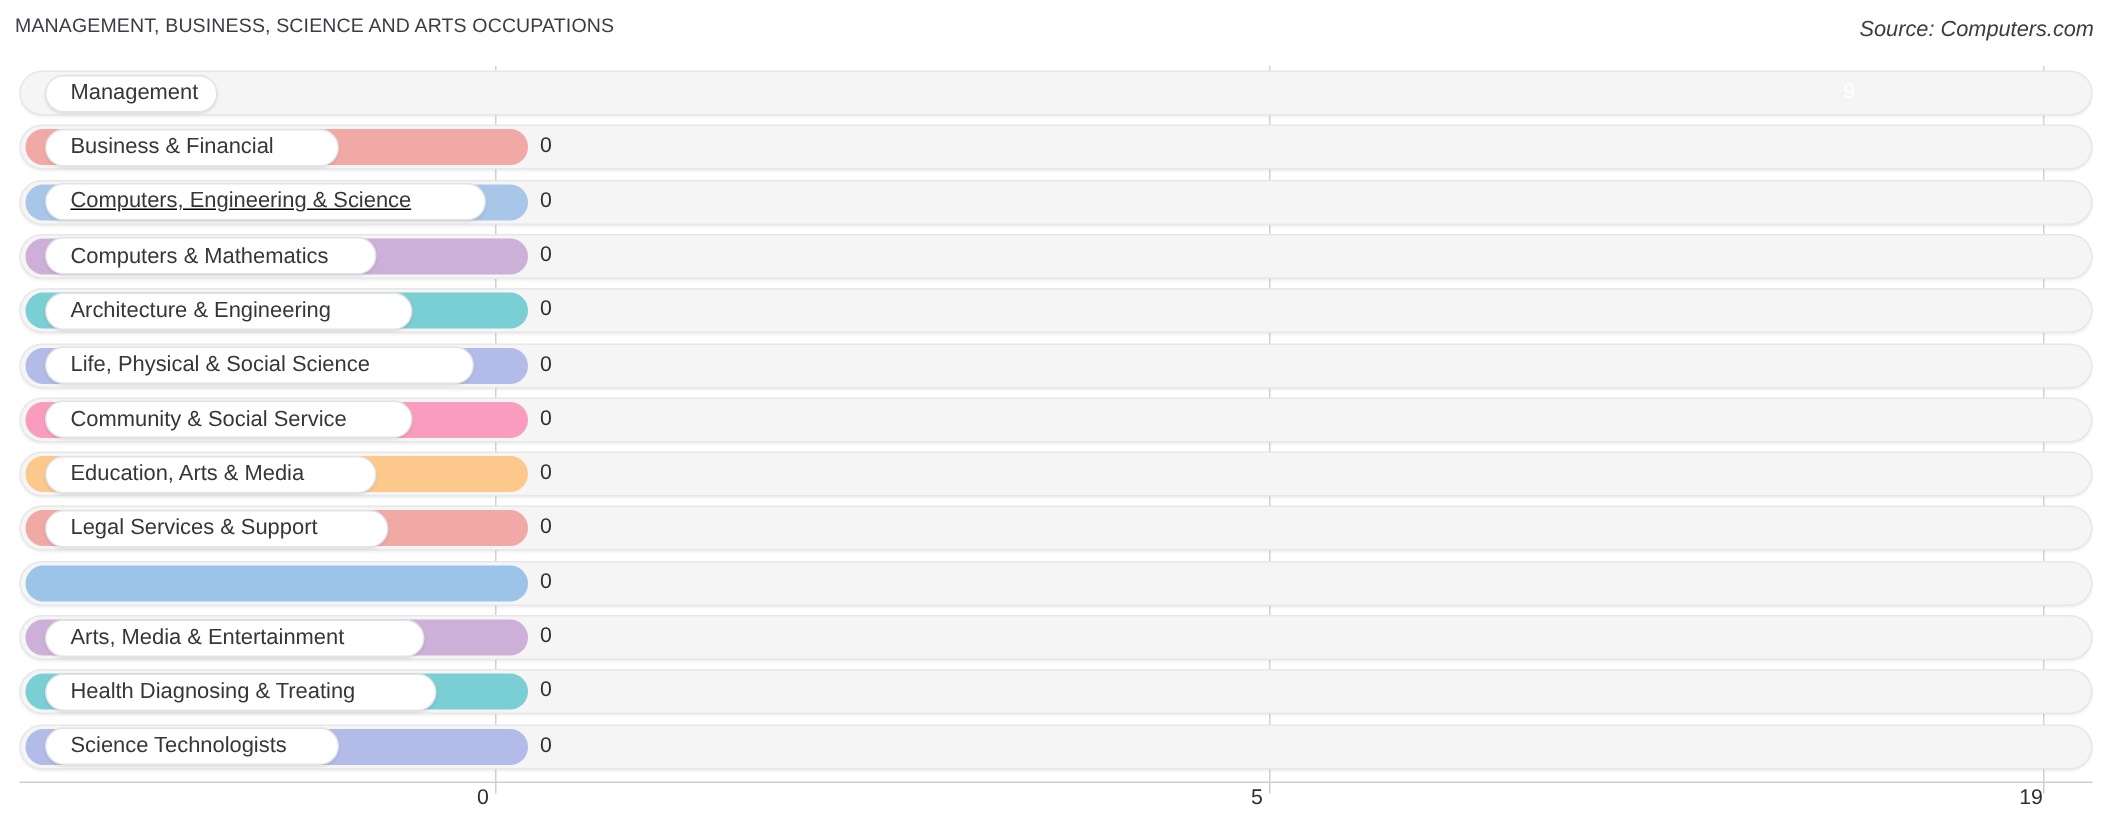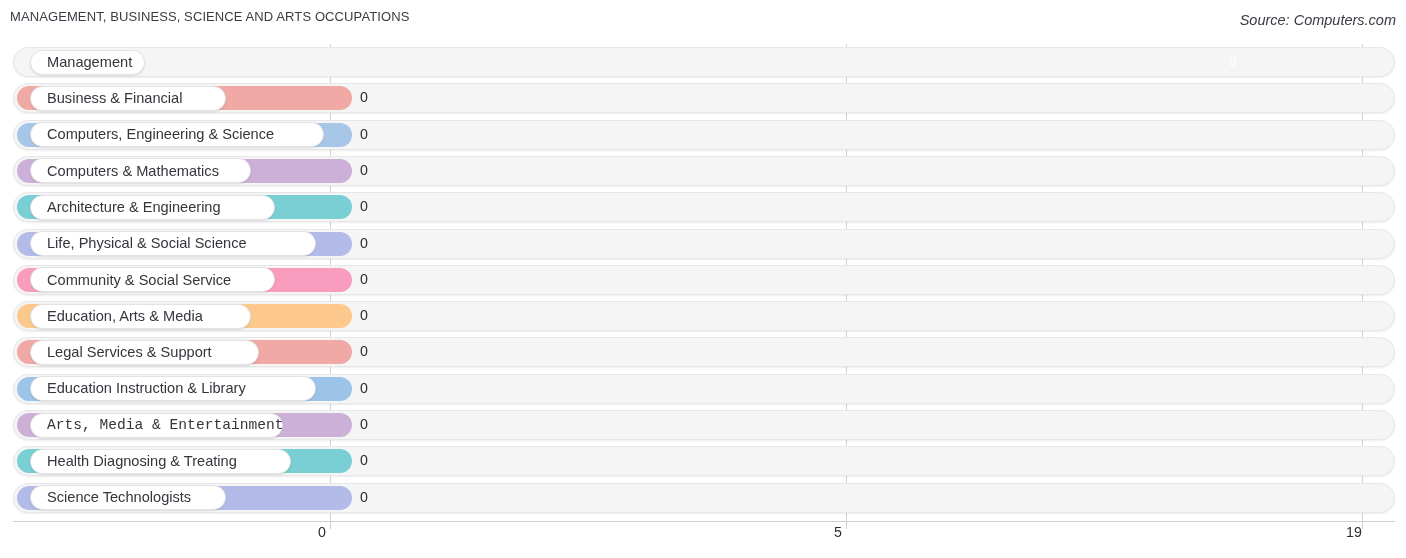--- a/index.html
+++ b/index.html
@@ -179,21 +179,21 @@
           <div class="track"></div>
           <div class="bar" style="width: 335px; background: rgb(240, 169, 164);"></div>
           <div class="label-pill" style="width: 196px; align-items: center;">
             <span class="label-text">Business &amp; Financial</span>
           </div>
           <div class="value-out" style="left: 360px;">0</div>
         </div>
         <div class="row" style="top: 72.6px;">
           <div class="track"></div>
           <div class="bar" style="width: 335px; background: rgb(168, 198, 232);"></div>
-          <div class="label-pill" style="width: 294px;">
+          <div class="label-pill" style="width: 294px; text-decoration: underline;">
             <span class="label-text">Computers, Engineering &amp; Science</span>
           </div>
           <div class="value-out" style="left: 360px;">0</div>
         </div>
         <div class="row" style="top: 108.9px;">
           <div class="track"></div>
           <div class="bar" style="width: 335px; background: rgb(205, 176, 215);"></div>
           <div class="label-pill" style="width: 221px;">
             <span class="label-text">Computers &amp; Mathematics</span>
           </div>
@@ -235,29 +235,26 @@
           <div class="track"></div>
           <div class="bar" style="width: 335px; background: rgb(240, 169, 164);"></div>
           <div class="label-pill" style="width: 229px;">
             <span class="label-text">Legal Services &amp; Support</span>
           </div>
           <div class="value-out" style="left: 360px;">0</div>
         </div>
         <div class="row" style="top: 326.7px;">
           <div class="track"></div>
           <div class="bar" style="width: 335px; background: rgb(156, 195, 232);"></div>
-          <div class="label-pill" style="width: 286px;">
-            <span class="label-text">Education Instruction &amp; Library</span>
-          </div>
           <div class="value-out" style="left: 360px;">0</div>
         </div>
         <div class="row" style="top: 363px;">
           <div class="track"></div>
           <div class="bar" style="width: 335px; background: rgb(205, 176, 215);"></div>
-          <div class="label-pill" style="width: 253px; font-family: Liberation Mono, monospace;">
+          <div class="label-pill" style="width: 253px;">
             <span class="label-text">Arts, Media &amp; Entertainment</span>
           </div>
           <div class="value-out" style="left: 360px;">0</div>
         </div>
         <div class="row" style="top: 399.3px;">
           <div class="track"></div>
           <div class="bar" style="width: 335px; background: rgb(121, 207, 212);"></div>
           <div class="label-pill" style="width: 261px;">
             <span class="label-text">Health Diagnosing &amp; Treating</span>
           </div>

